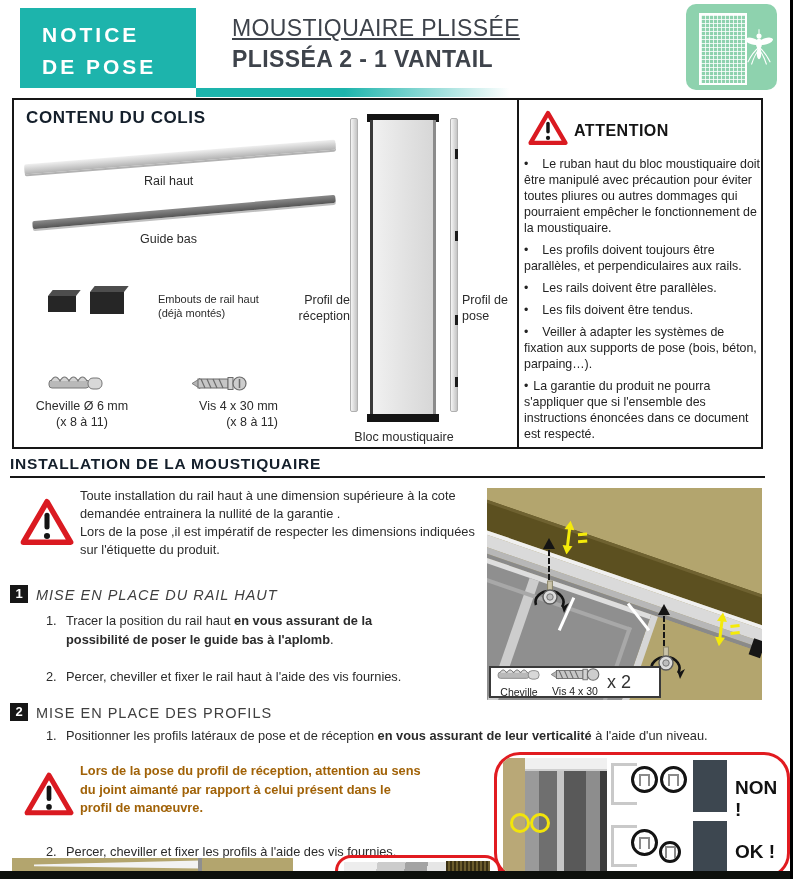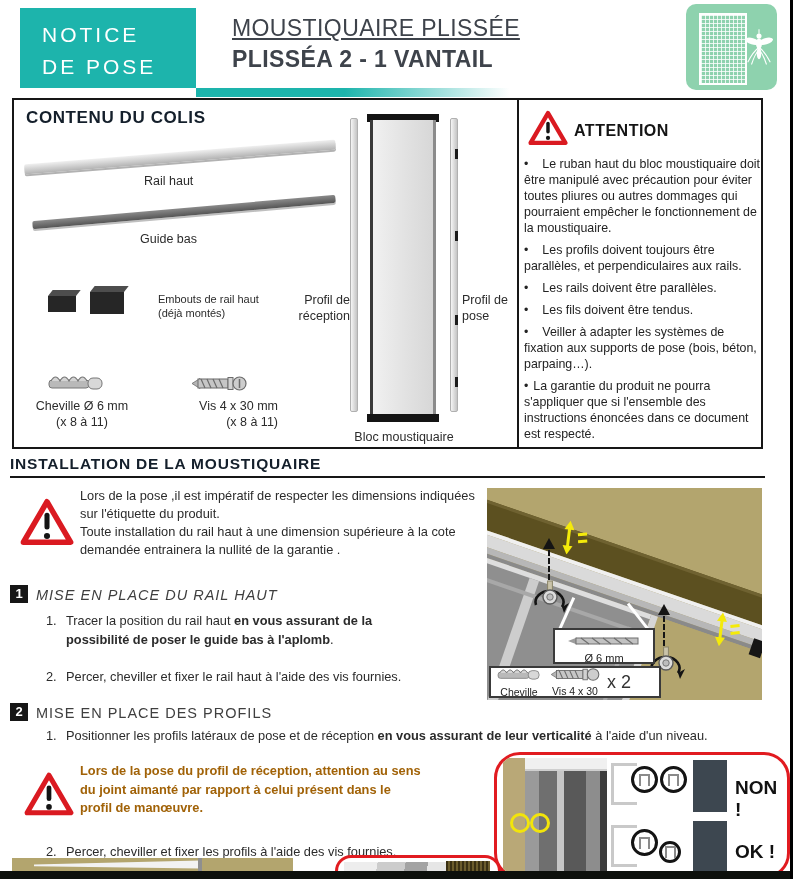--- a/index.html
+++ b/index.html
@@ -5,21 +5,21 @@
   html,body{margin:0;padding:0;background:#fff;}
   #page{position:relative;width:793px;height:879px;overflow:hidden;background:#fff;
         font-family:"Liberation Sans", sans-serif;color:#262626;}
 
   
   .page-right-edge{position:absolute;right:0;top:0;width:3px;height:879px;background:#000;z-index:60;}
   .page-bottom-bar{position:absolute;left:0;top:871px;width:793px;height:8px;background:#0d100c;z-index:55;}
 
   
   .notice-badge{position:absolute;left:20px;top:8px;width:176px;height:80px;background:#1db4ac;
-    color:#fff;font-weight:normal;font-size:21px;letter-spacing:3px;line-height:1.5;
+    color:#fff;font-weight:bold;font-size:21px;letter-spacing:3px;line-height:1.5;
     padding:11px 0 0 22px;box-sizing:border-box;}
   .header-accent-bar{position:absolute;left:196px;top:88px;width:330px;height:9px;
     background:linear-gradient(to right,#1db4ac 45%,rgba(29,180,172,0) 95%);}
   .doc-title{position:absolute;left:232px;top:15px;color:#3e434b;}
   .doc-title .l1{font-size:23px;letter-spacing:.4px;text-decoration:underline;}
   .doc-title .l2{font-size:23px;font-weight:bold;margin-top:4px;letter-spacing:.4px;}
   .mosquito-badge{position:absolute;left:686px;top:4px;width:91px;height:86px;background:#8ed2ae;border-radius:10px;}
   .mesh-rect{position:absolute;left:13px;top:9px;width:44px;height:68px;border:2px solid #fff;
     background-image:repeating-linear-gradient(to right,rgba(255,255,255,.8) 0 1px,transparent 1px 4px),
                      repeating-linear-gradient(to bottom,rgba(255,255,255,.8) 0 1px,transparent 1px 4px);}
@@ -274,22 +274,22 @@
 
   <div class="inst-title">INSTALLATION DE LA MOUSTIQUAIRE</div>
   <div class="inst-underline"></div>
 
   <svg class="warn1-tri" width="54" height="64" viewBox="0 0 64 58">
     <path d="M32 5 L60 53 L4 53 Z" fill="#fff" stroke="#da1a21" stroke-width="6.5" stroke-linejoin="round"></path>
     <rect x="29" y="18" width="6" height="20" rx="3" fill="#141414"></rect>
     <circle cx="32" cy="45.5" r="3.6" fill="#141414"></circle>
   </svg>
   <div class="warn1-text">
+    <p>Toute installation du rail haut à une dimension supérieure à la cote demandée entrainera la nullité de la garantie .</p>
     <p>Lors de la pose ,il est impératif de respecter les dimensions indiquées sur l'étiquette du produit.</p>
-    <p>Toute installation du rail haut à une dimension supérieure à la cote demandée entrainera la nullité de la garantie .</p>
   </div>
 
   <div class="sec-num sec1-num">1</div>
   <div class="sec-title sec1-title">MISE EN PLACE DU RAIL HAUT</div>
   <div class="step s1-i1">
     <span class="num">1.</span>
     <span><span>Tracer la position du rail haut </span><b>en vous assurant de la possibilité de poser le guide bas à l'aplomb</b><span>.</span></span>
   </div>
   <div class="step s1-i2">
     <span class="num">2.</span>
@@ -345,28 +345,20 @@
     <svg class="screw2" width="42" height="42" viewBox="0 0 42 42">
       <path d="M7 29 A 14 11 0 1 1 33 31" fill="none" stroke="#141414" stroke-width="2.6"></path>
       <polygon points="33,31 40,27 35,37" fill="#141414"></polygon>
       <rect x="18.6" y="5" width="4.8" height="10" fill="#c9c3a9" stroke="#8a8468" stroke-width="1"></rect>
       <circle cx="21" cy="21" r="7" fill="#dcdcdc" stroke="#5a5a5a" stroke-width="1.4"></circle>
       <circle cx="21" cy="21" r="3.2" fill="#bdbdbd" stroke="#777" stroke-width="1"></circle>
     </svg>
 
     <div class="co-ptr ptr1"></div>
     <div class="co-ptr ptr2"></div>
-    <div class="callout co-drill">
-      <svg width="76" height="12" viewBox="0 0 76 12">
-        <polygon points="2,6 11,2.5 11,9.5" fill="#9d9d9d"></polygon>
-        <rect x="10" y="3" width="62" height="6" fill="#c2c2c2" stroke="#6e6e6e" stroke-width="1"></rect>
-        <path d="M15 3 L23 9 M26 3 L34 9 M37 3 L45 9 M48 3 L56 9 M59 3 L67 9" stroke="#6e6e6e" stroke-width="1.2" fill="none"></path>
-      </svg>
-      <div class="co-lbl">Ø 6 mm</div>
-    </div>
     <div class="callout co-parts">
       <div class="co-col">
         <svg width="48" height="17" viewBox="0 0 58 22">
           <rect x="2" y="8" width="40" height="8" rx="3" fill="#b9b9b9" stroke="#767676" stroke-width="1"></rect>
           <path d="M4 9 q4.5 -8 9 0 q4.5 -8 9 0 q4.5 -8 9 0 q4.5 -8 9 0" fill="#d4d4d4" stroke="#767676" stroke-width="1.2"></path>
           <rect x="41" y="6" width="14" height="11" rx="5" fill="#d8d8d8" stroke="#767676" stroke-width="1"></rect>
         </svg>
         <div class="co-lbl">Cheville</div>
       </div>
       <div class="co-col">

